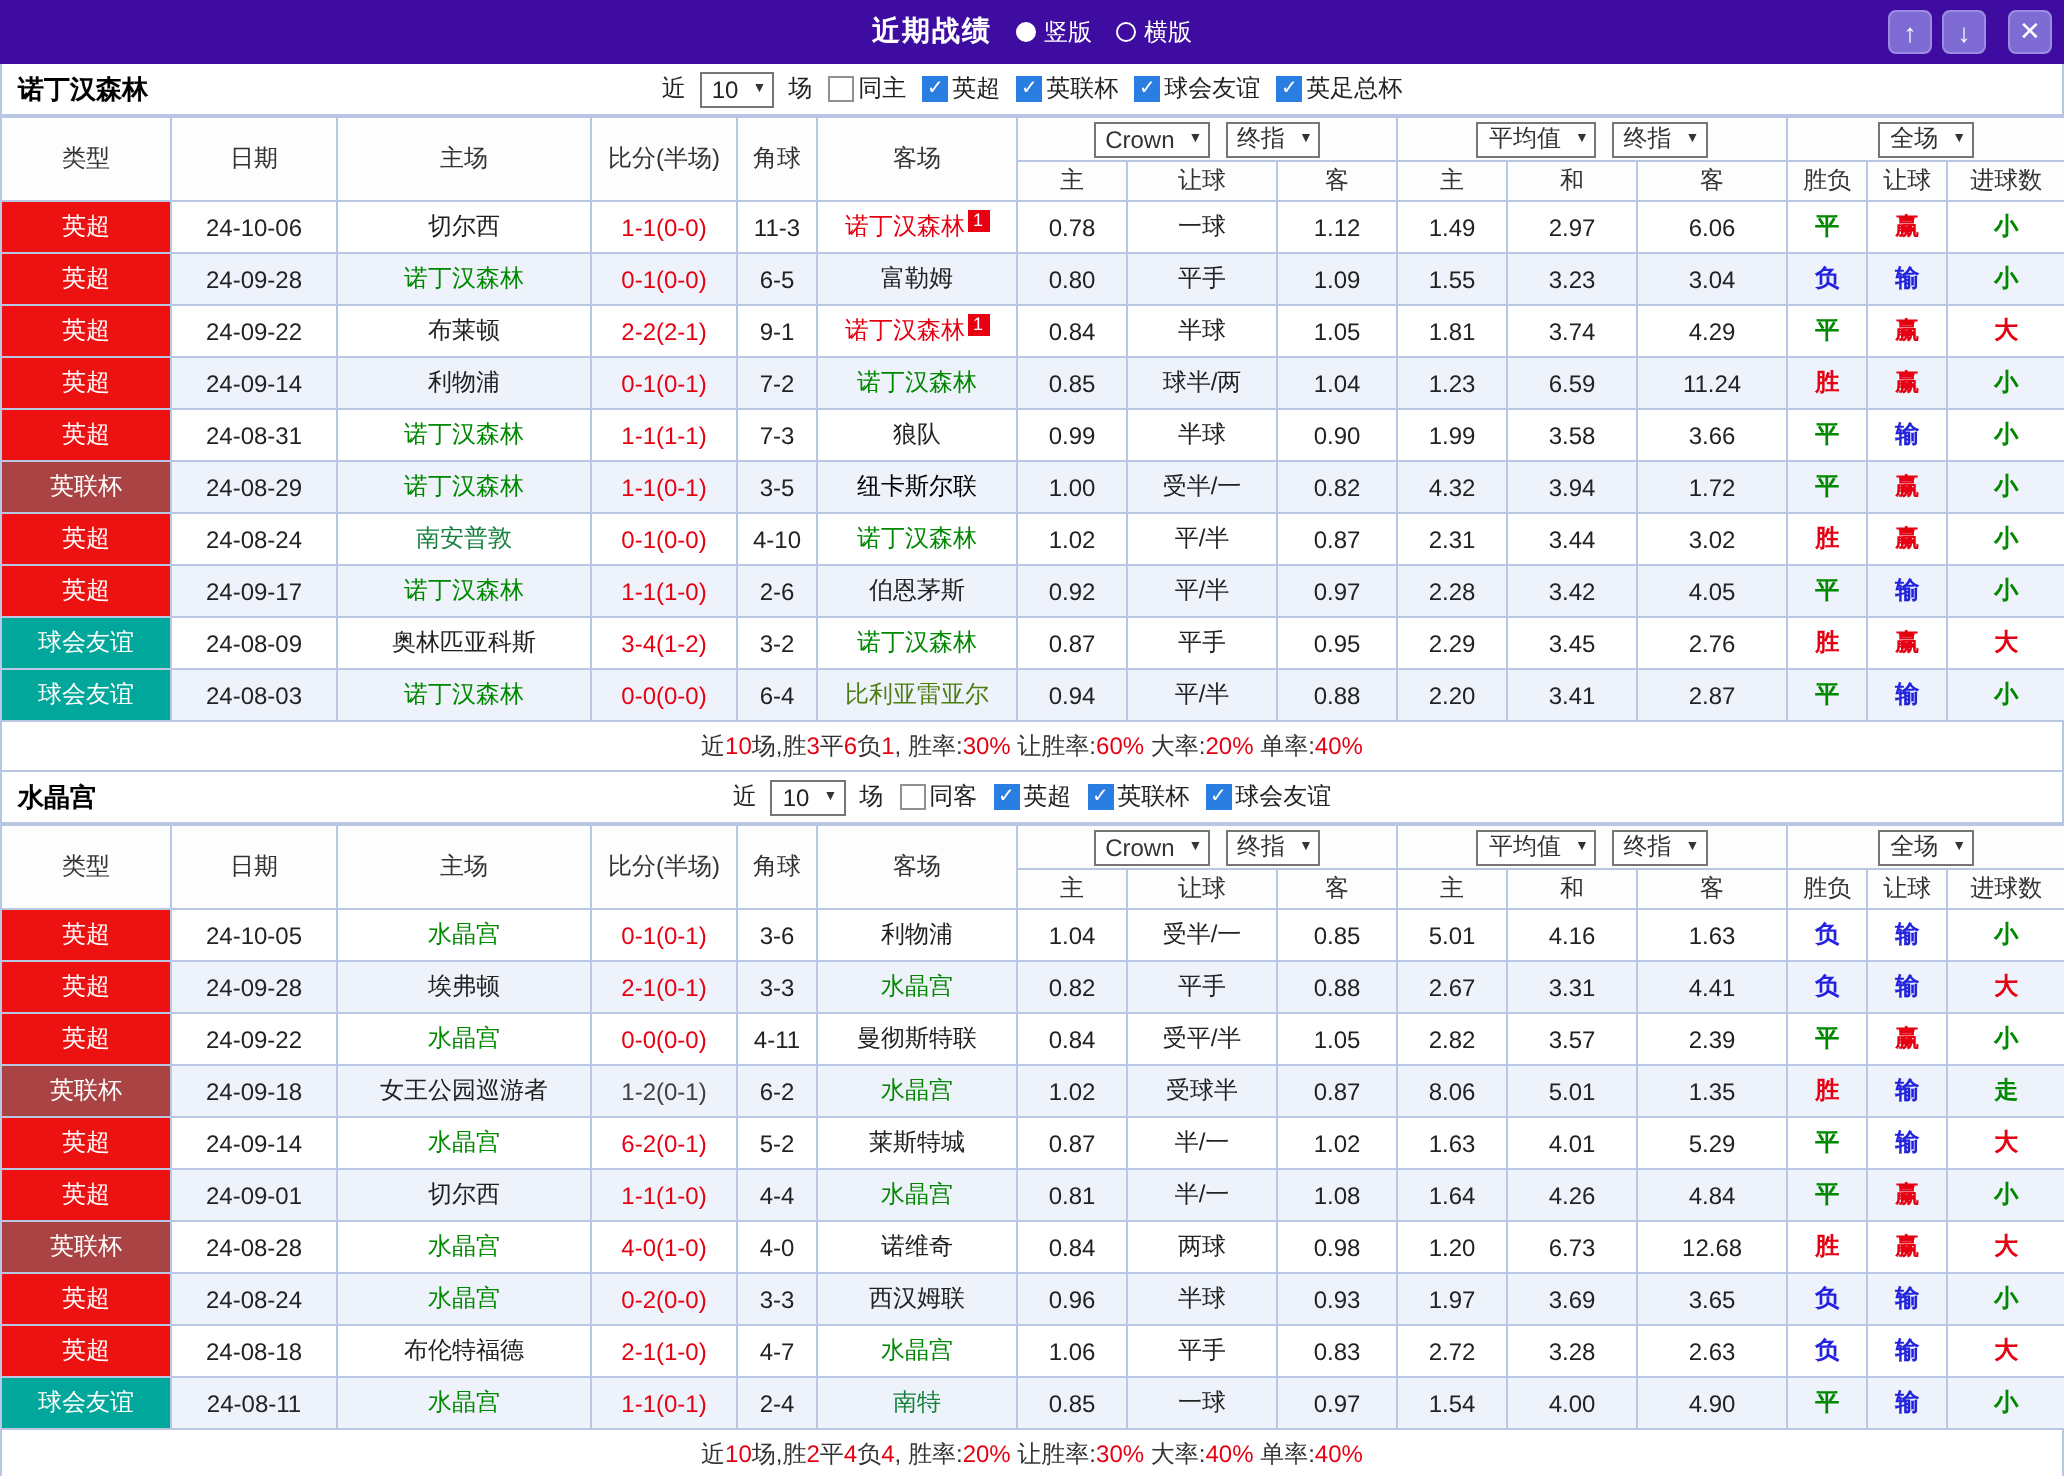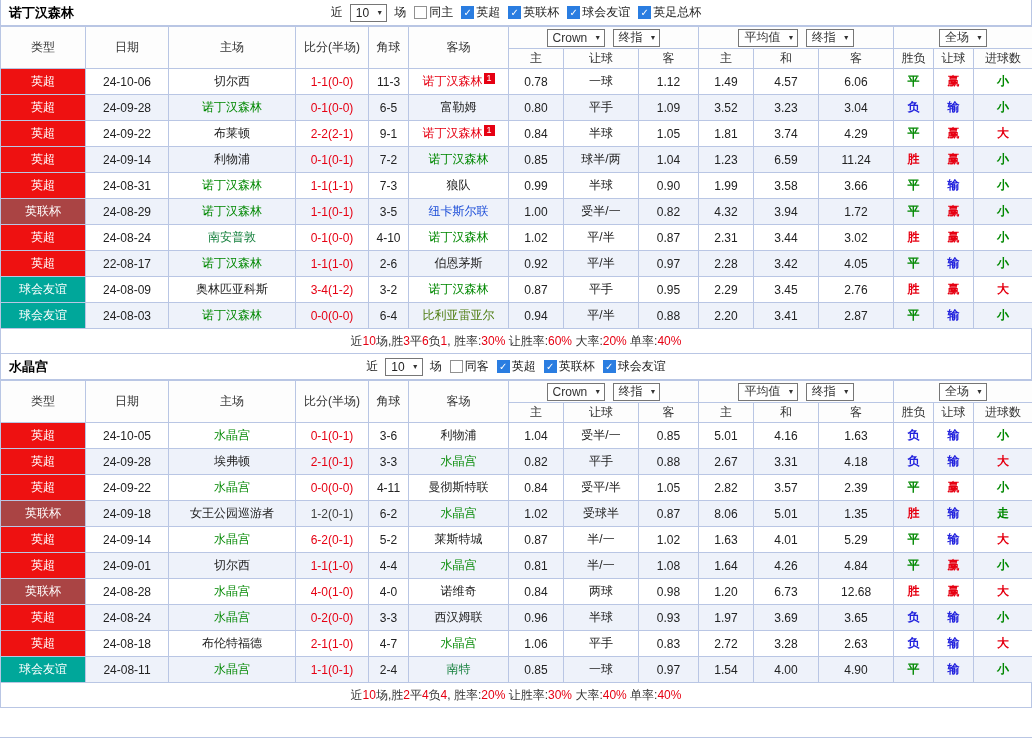--- a/index.html
+++ b/index.html
@@ -87,20 +87,38 @@
   }
   .summary span { white-space: pre; }
   .summary .r { color: #e60012; }
   .summary .k { color: #333; }
 </style>
 </head>
 <body>
 
 <div class="widget">
 
+  <div class="titlebar">
+    <div class="title-cluster">
+      <span class="title">近期战绩</span>
+      <span class="radio-opt">
+        <span class="radio on"></span>
+        <span>竖版</span>
+      </span>
+      <span class="radio-opt">
+        <span class="radio"></span>
+        <span>横版</span>
+      </span>
+    </div>
+    <div class="winbtns">
+      <div class="wbtn">↑</div>
+      <div class="wbtn">↓</div>
+      <div class="wbtn close">✕</div>
+    </div>
+  </div>
 
   <div class="section-bar">
     <span class="team-name">诺丁汉森林</span>
     <div class="filters">
         <span>近</span>
         <span class="sel">
           <span>10</span>
           <span class="car">▼</span>
         </span>
         <span>场</span>
@@ -197,37 +215,37 @@
           <td style="background:#ee1111;color:#fff">英超</td>
           <td>24-10-06</td>
           <td><span style="color:#222222">切尔西</span></td>
           <td style="color:#e60012">1-1(0-0)</td>
           <td>11-3</td>
           <td><span style="color:#e60012">诺丁汉森林</span><span class="rc">1</span></td>
           <td>0.78</td>
           <td>一球</td>
           <td>1.12</td>
           <td>1.49</td>
-          <td>4.57</td>
+          <td>2.97</td>
           <td>6.06</td>
           <td style="color:#008800;font-weight:bold">平</td>
           <td style="color:#e60012;font-weight:bold">赢</td>
           <td style="color:#008800;font-weight:bold">小</td>
         </tr>
         <tr class="alt">
           <td style="background:#ee1111;color:#fff">英超</td>
           <td>24-09-28</td>
           <td><span style="color:#008800">诺丁汉森林</span></td>
           <td style="color:#e60012">0-1(0-0)</td>
           <td>6-5</td>
           <td><span style="color:#222222">富勒姆</span></td>
           <td>0.80</td>
           <td>平手</td>
           <td>1.09</td>
-          <td>3.52</td>
+          <td>1.55</td>
           <td>3.23</td>
           <td>3.04</td>
           <td style="color:#2222dd;font-weight:bold">负</td>
           <td style="color:#2222dd;font-weight:bold">输</td>
           <td style="color:#008800;font-weight:bold">小</td>
         </tr>
         <tr>
           <td style="background:#ee1111;color:#fff">英超</td>
           <td>24-09-22</td>
           <td><span style="color:#222222">布莱顿</span></td>
@@ -277,21 +295,21 @@
           <td style="color:#008800;font-weight:bold">平</td>
           <td style="color:#2222dd;font-weight:bold">输</td>
           <td style="color:#008800;font-weight:bold">小</td>
         </tr>
         <tr class="alt">
           <td style="background:#aa4444;color:#fff">英联杯</td>
           <td>24-08-29</td>
           <td><span style="color:#008800">诺丁汉森林</span></td>
           <td style="color:#e60012">1-1(0-1)</td>
           <td>3-5</td>
-          <td><span style="color:#1d4ed8">纽卡斯尔联</span></td>
+          <td><span style="color:#000000">纽卡斯尔联</span></td>
           <td>1.00</td>
           <td>受半/一</td>
           <td>0.82</td>
           <td>4.32</td>
           <td>3.94</td>
           <td>1.72</td>
           <td style="color:#008800;font-weight:bold">平</td>
           <td style="color:#e60012;font-weight:bold">赢</td>
           <td style="color:#008800;font-weight:bold">小</td>
         </tr>
@@ -307,21 +325,21 @@
           <td>0.87</td>
           <td>2.31</td>
           <td>3.44</td>
           <td>3.02</td>
           <td style="color:#e60012;font-weight:bold">胜</td>
           <td style="color:#e60012;font-weight:bold">赢</td>
           <td style="color:#008800;font-weight:bold">小</td>
         </tr>
         <tr class="alt">
           <td style="background:#ee1111;color:#fff">英超</td>
-          <td>22-08-17</td>
+          <td>24-09-17</td>
           <td><span style="color:#008800">诺丁汉森林</span></td>
           <td style="color:#e60012">1-1(1-0)</td>
           <td>2-6</td>
           <td><span style="color:#222222">伯恩茅斯</span></td>
           <td>0.92</td>
           <td>平/半</td>
           <td>0.97</td>
           <td>2.28</td>
           <td>3.42</td>
           <td>4.05</td>
@@ -500,21 +518,21 @@
           <td>24-09-28</td>
           <td><span style="color:#222222">埃弗顿</span></td>
           <td style="color:#e60012">2-1(0-1)</td>
           <td>3-3</td>
           <td><span style="color:#008800">水晶宫</span></td>
           <td>0.82</td>
           <td>平手</td>
           <td>0.88</td>
           <td>2.67</td>
           <td>3.31</td>
-          <td>4.18</td>
+          <td>4.41</td>
           <td style="color:#2222dd;font-weight:bold">负</td>
           <td style="color:#2222dd;font-weight:bold">输</td>
           <td style="color:#e60012;font-weight:bold">大</td>
         </tr>
         <tr>
           <td style="background:#ee1111;color:#fff">英超</td>
           <td>24-09-22</td>
           <td><span style="color:#008800">水晶宫</span></td>
           <td style="color:#e60012">0-0(0-0)</td>
           <td>4-11</td>

